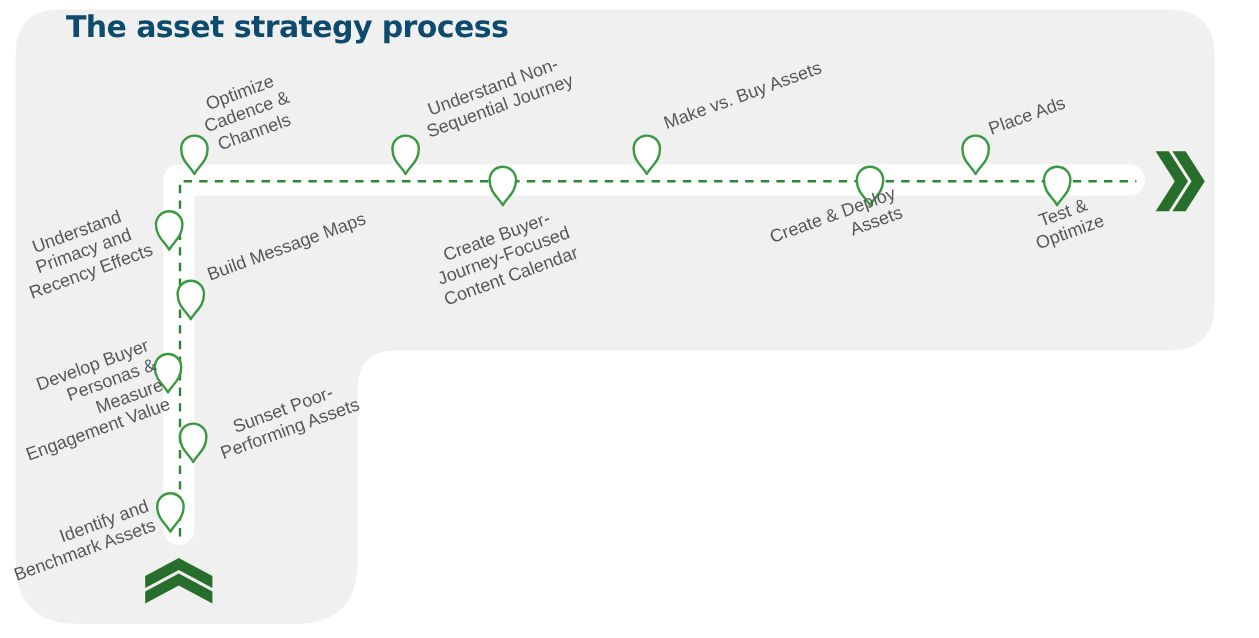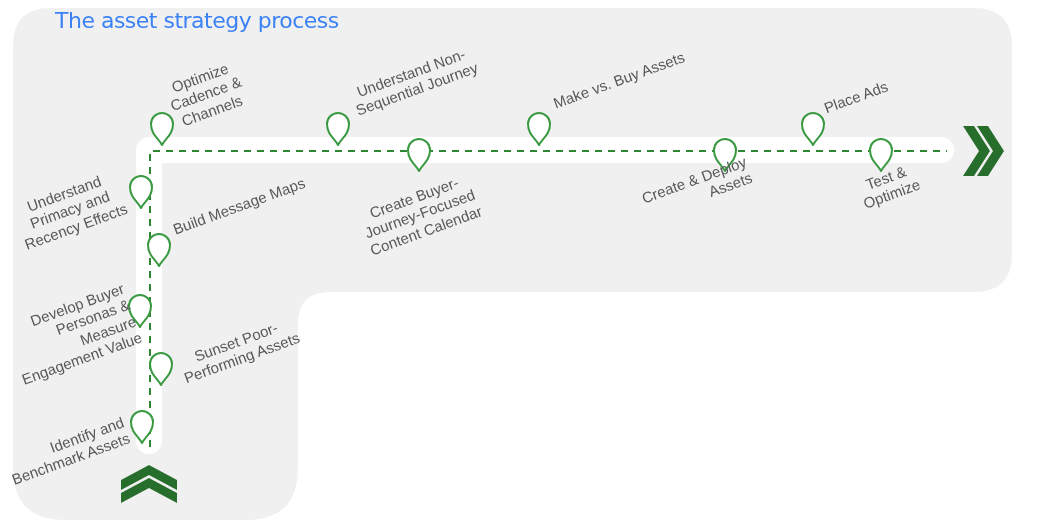--- a/index.html
+++ b/index.html
@@ -6,22 +6,22 @@
   .stage{
     position:relative;
     width:1049px;height:532px;
     overflow:hidden;
     font-family:"Liberation Sans",sans-serif;
   }
   .stage svg{position:absolute;left:0;top:0;}
   .title{
     position:absolute;left:55px;top:8px;
     font-family:"DejaVu Sans",sans-serif;
-    font-weight:400;font-size:22px;letter-spacing:-0.5px;
-    color:#3b82f6;
+    font-weight:700;font-size:25px;letter-spacing:-0.5px;
+    color:#0c4a6e;
     margin:0;
   }
   .label{
     position:absolute;
     font-size:15px;line-height:1.16;
     color:#57585a;
     white-space:pre-line;
     text-align:center;
     transform:translate(-50%,-50%) rotate(-20deg);
   }

